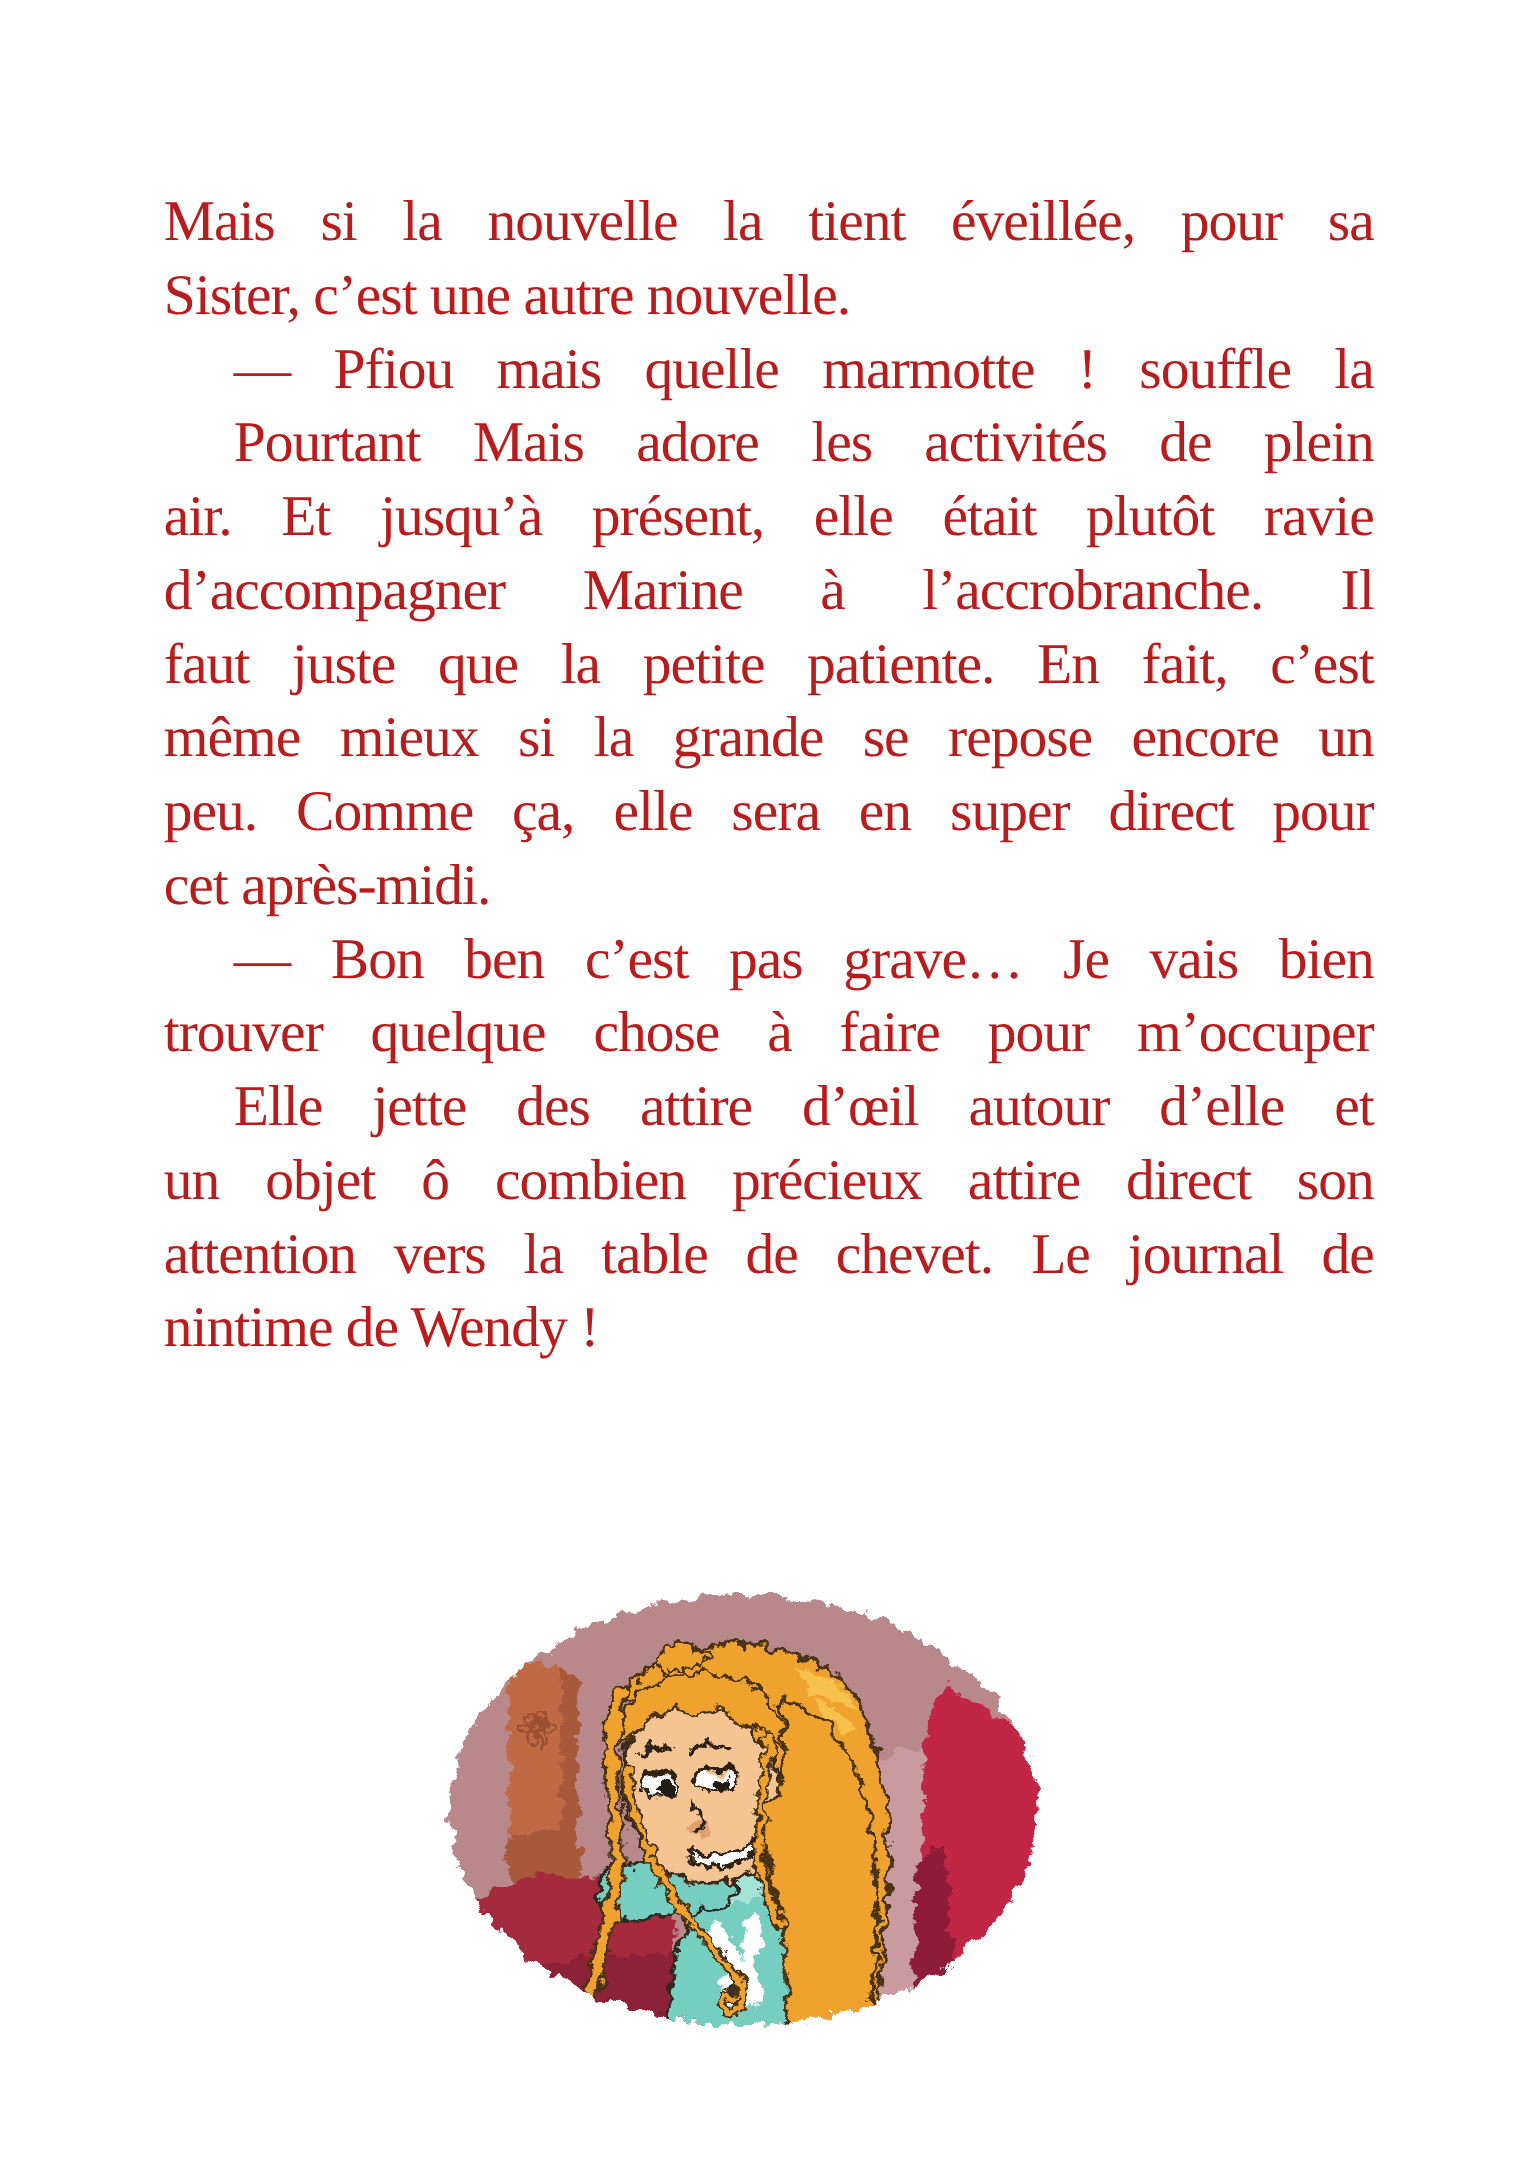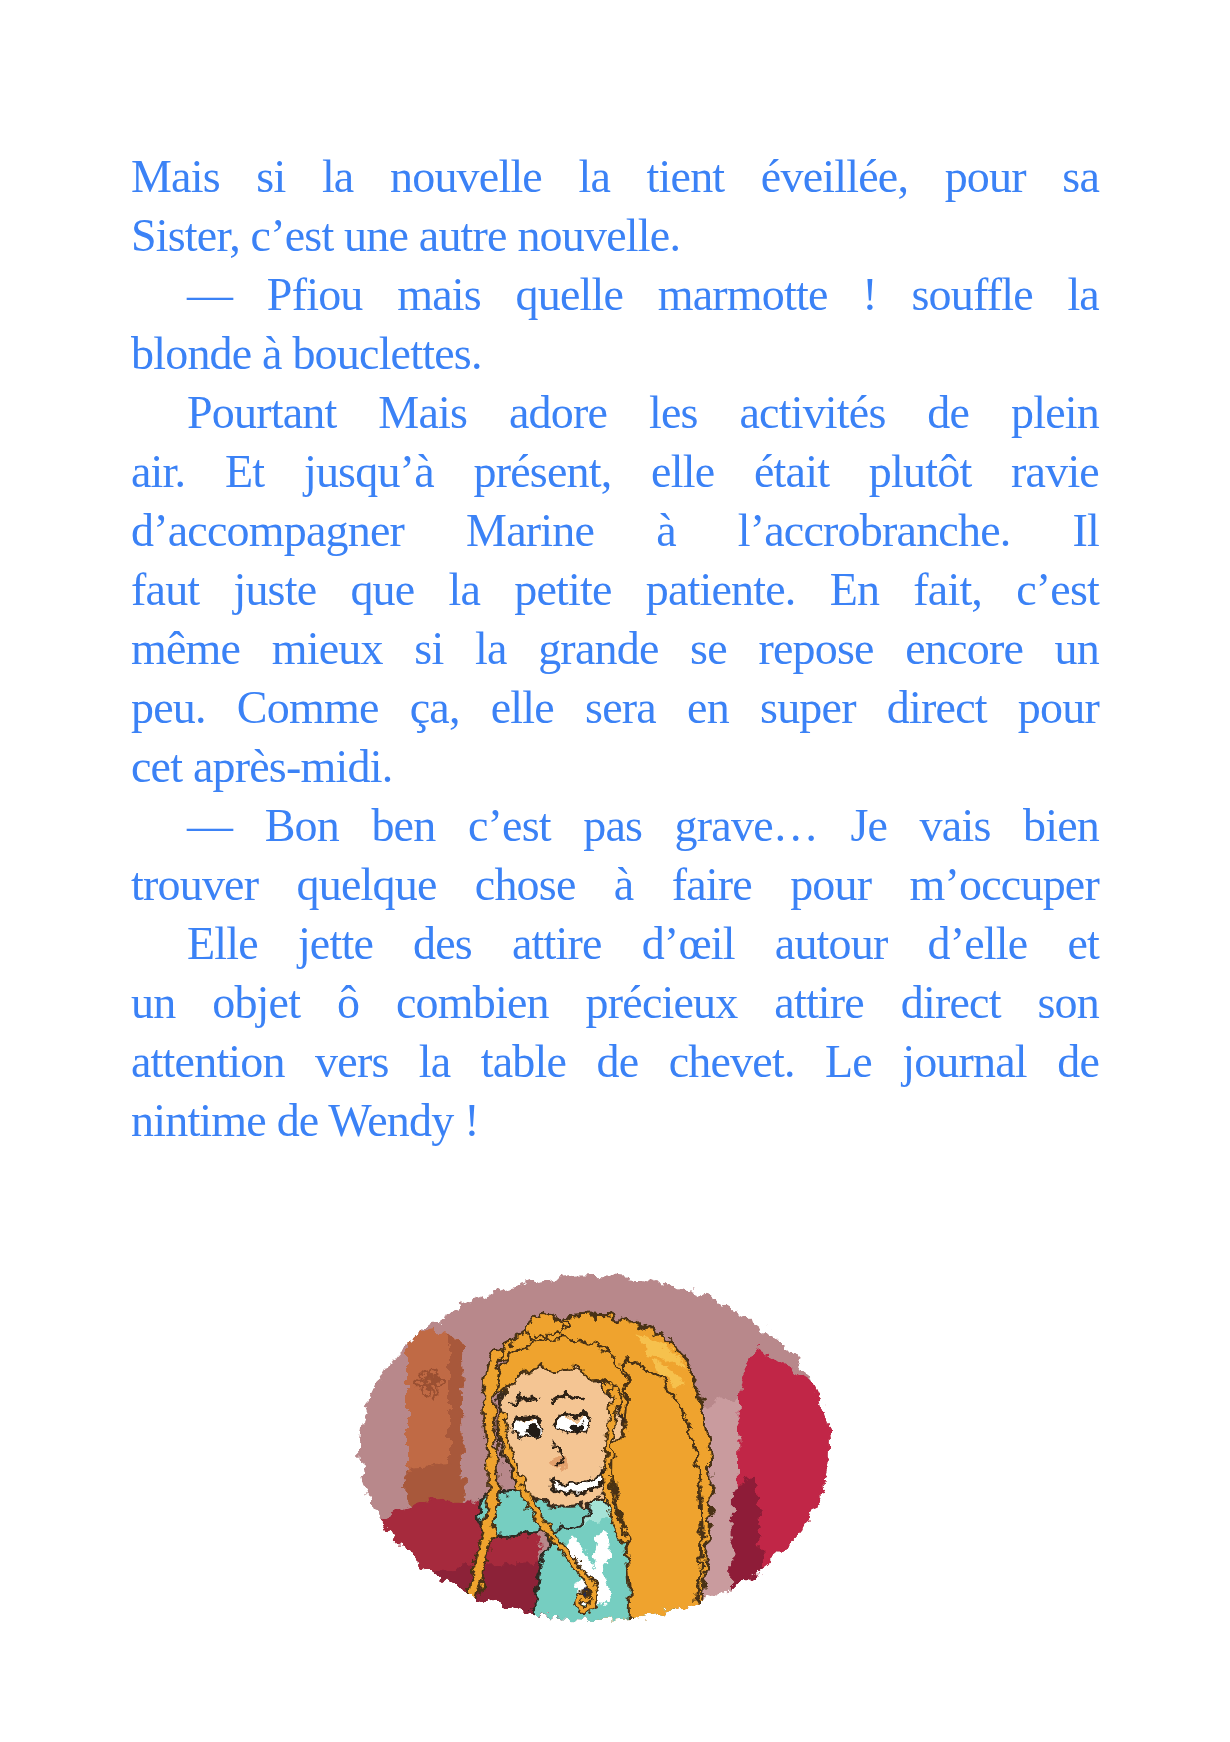--- a/index.html
+++ b/index.html
@@ -2,38 +2,37 @@
 <html><head>
 <meta charset="utf-8">
 <style>
   html,body{margin:0;padding:0;background:#ffffff;}
   .page{
     position:relative;width:1230px;height:1742px;background:#ffffff;overflow:hidden;
     font-family:"Liberation Serif","DejaVu Serif",serif;
   }
   .text-block{
     position:absolute;left:131px;top:147px;width:968px;
-    font-size:46px;line-height:59px;letter-spacing:-0.8px;color:#3b82f6;
+    font-size:46px;line-height:59px;letter-spacing:-0.8px;color:#b91c1c;
   }
   .line{text-align:justify;text-align-last:justify;white-space:normal;}
   .line.last{text-align-last:left;}
   .line.indent{text-indent:56px;}
   .illustration{position:absolute;left:325px;top:1240px;width:540px;height:440px;}
   .illustration svg{display:block;width:540px;height:440px;}
 </style>
 </head>
 <body>
 
 <div class="page">
 
   <div class="text-block">
     <div class="line">Mais si la nouvelle la tient éveillée, pour sa</div>
     <div class="line last">Sister, c’est une autre nouvelle.</div>
     <div class="line indent">— Pfiou mais quelle marmotte&nbsp;! souffle la</div>
-    <div class="line last">blonde à bouclettes.</div>
     <div class="line indent">Pourtant Mais adore les activités de plein</div>
     <div class="line">air. Et jusqu’à présent, elle était plutôt ravie</div>
     <div class="line">d’accompagner Marine à l’accrobranche. Il</div>
     <div class="line">faut juste que la petite patiente. En fait, c’est</div>
     <div class="line">même mieux si la grande se repose encore un</div>
     <div class="line">peu. Comme ça, elle sera en super direct pour</div>
     <div class="line last">cet après-midi.</div>
     <div class="line indent">— Bon ben c’est pas grave… Je vais bien</div>
     <div class="line">trouver quelque chose à faire pour m’occuper</div>
     <div class="line indent">Elle jette des attire d’œil autour d’elle et</div>

